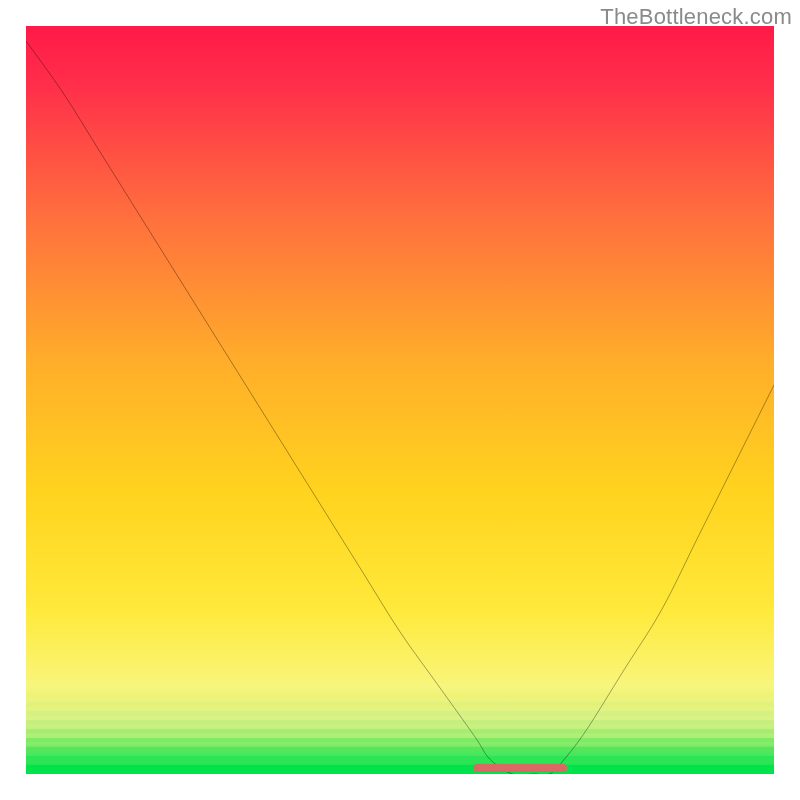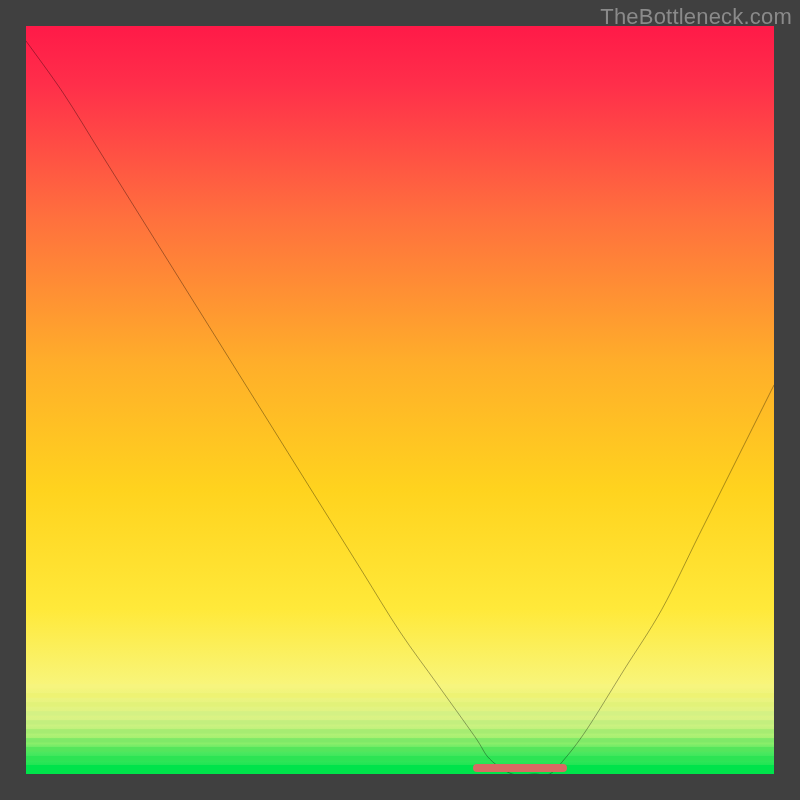--- a/index.html
+++ b/index.html
@@ -1,21 +1,21 @@
 <!DOCTYPE html>
 <html><head>
 <meta charset="utf-8">
 <style>
   * { margin: 0; padding: 0; box-sizing: border-box; }
   html, body { width: 800px; height: 800px; overflow: hidden; background: #000; }
   .frame {
     position: relative;
     width: 800px;
     height: 800px;
-    background: #404040;
+    background: #ffffff;
   }
   .plot-area {
     position: absolute;
     left: 26px;
     top: 26px;
     width: 748px;
     height: 748px;
     overflow: hidden;
   }
   .gradient {

